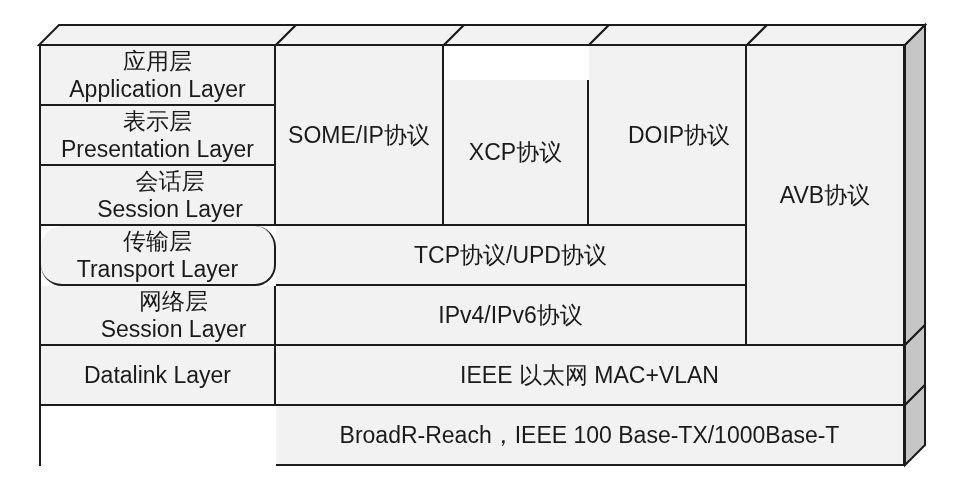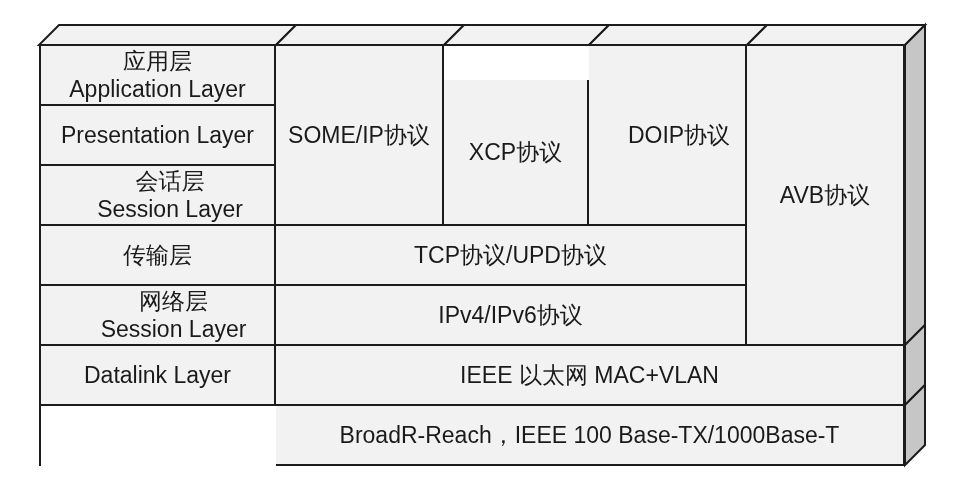--- a/index.html
+++ b/index.html
@@ -85,28 +85,30 @@
     <polygon class="side-face" points="905,405 925,385 925,445 905,465"></polygon>
   </svg>
 
   <div class="grid">
 
     <div class="cell" style="grid-column:1; grid-row:1;">
       <span>应用层</span>
       <span>Application Layer</span>
     </div>
     <div class="cell" style="grid-column:1; grid-row:2;">
+      <span>表示层</span>
       <span>Presentation Layer</span>
     </div>
     <div class="cell" style="grid-column:1; grid-row:3;padding-left:25px;">
       <span>会话层</span>
       <span>Session Layer</span>
     </div>
-    <div class="cell" style="grid-column:1; grid-row:4;">
+    <div class="cell" style="grid-column:1; grid-row:4;border-radius:21px;">
       <span>传输层</span>
+      <span>Transport Layer</span>
     </div>
     <div class="cell" style="grid-column:1; grid-row:5;padding-left:32px;">
       <span>网络层</span>
       <span>Session Layer</span>
     </div>
     <div class="cell" style="grid-column:1; grid-row:6;">
       <span>Datalink Layer</span>
     </div>
 
     <div class="cell" style="grid-column:2; grid-row:1 / 4;">

